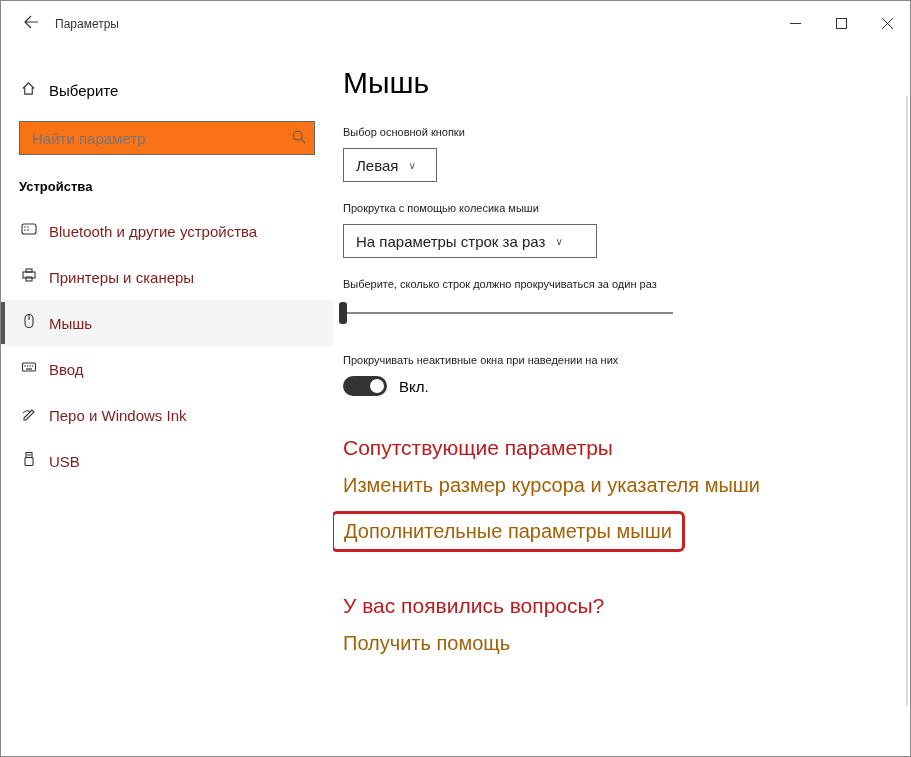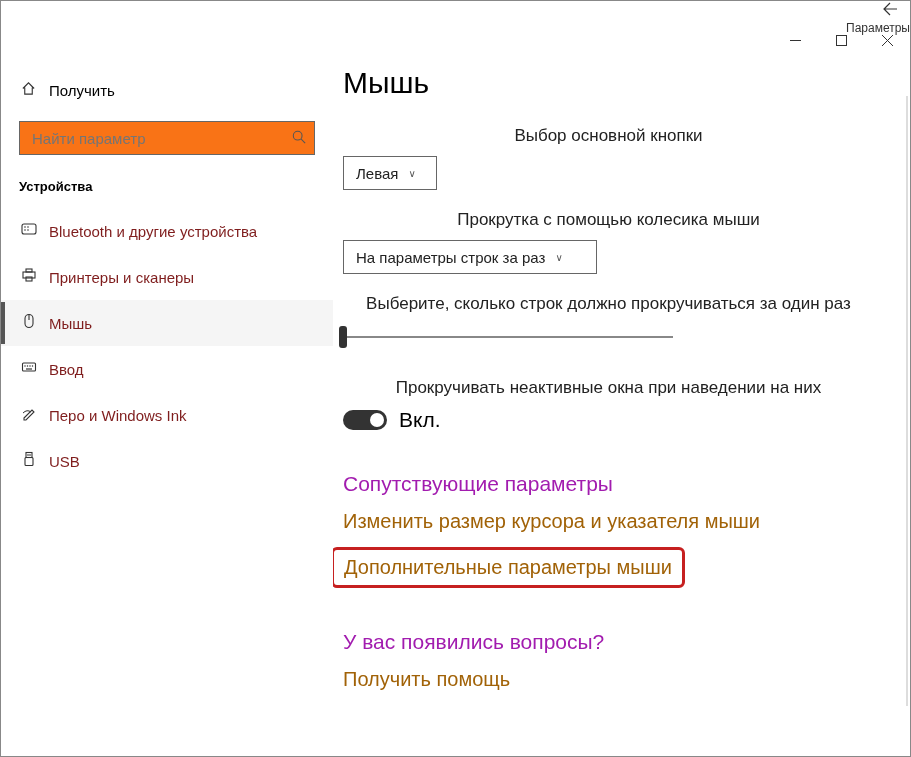--- a/index.html
+++ b/index.html
@@ -14,25 +14,24 @@
     height: 757px;
     border: 1px solid #888;
     box-sizing: border-box;
     display: flex;
     flex-direction: column;
   }
   
   .titlebar {
     height: 45px;
     display: flex;
-    align-items: flex-end;
+    align-items: center;
     padding-left: 10px;
     font-size: 12px;
     color: #333;
-    flex-direction: column;
   }
   .titlebar .back {
     width: 40px;
     text-align: center;
     font-size: 16px;
   }
   .titlebar .title {
     padding-left: 4px;
   }
   .titlebar .win-controls {
@@ -137,24 +136,23 @@
   .nav-item.active {
     background: #f5f5f5;
   }
   
   .content h1 {
     margin: 0 0 26px 0;
     font-weight: 400;
     font-size: 30px;
   }
   .label {
-    font-size: 17px;
+    font-size: 11px;
     color: #222;
     margin-bottom: 10px;
-    text-align: center;
   }
   .combo {
     display: inline-flex;
     align-items: center;
     border: 1px solid #666;
     height: 32px;
     padding: 0 10px 0 12px;
     font-size: 15px;
     color: #222;
     margin-bottom: 20px;
@@ -204,26 +202,26 @@
   .toggle::after {
     content: "";
     position: absolute;
     right: 3px;
     top: 3px;
     width: 14px;
     height: 14px;
     border-radius: 50%;
     background: #fff;
   }
-  .toggle-lbl { font-size: 21px; }
+  .toggle-lbl { font-size: 15px; }
   .section-h2 {
     font-size: 21px;
     font-weight: 400;
     margin: 18px 0 14px 0;
-    color: #a21caf;
+    color: #b91c1c;
   }
   .link {
     font-size: 20px;
     color: #a16207;
     margin-bottom: 14px;
     display: inline-block;
   }
   .link.highlighted {
     border: 3px solid #c62020;
     border-radius: 6px;
@@ -274,21 +272,21 @@
 
   <div class="body">
 
     <div class="sidebar">
       <div class="home-link">
         <span class="home-ic">
           <svg width="15" height="15" viewBox="0 0 16 16">
               <path d="M2 8 L8 2 L14 8 M4 7 V14 H12 V7" stroke="#333" stroke-width="1.2" fill="none"></path>
             </svg>
         </span>
-        <span>Получить</span>
+        <span>Выберите</span>
       </div>
 
       <div class="searchbox">
         <input placeholder="Найти параметр" style="">
         <span class="ic">
           <svg width="14" height="14" viewBox="0 0 16 16">
               <circle cx="6.5" cy="6.5" r="5" stroke="#555" stroke-width="1.2" fill="none"></circle>
               <line x1="10.5" y1="10.5" x2="15" y2="15" stroke="#555" stroke-width="1.2"></line>
             </svg>
         </span>

